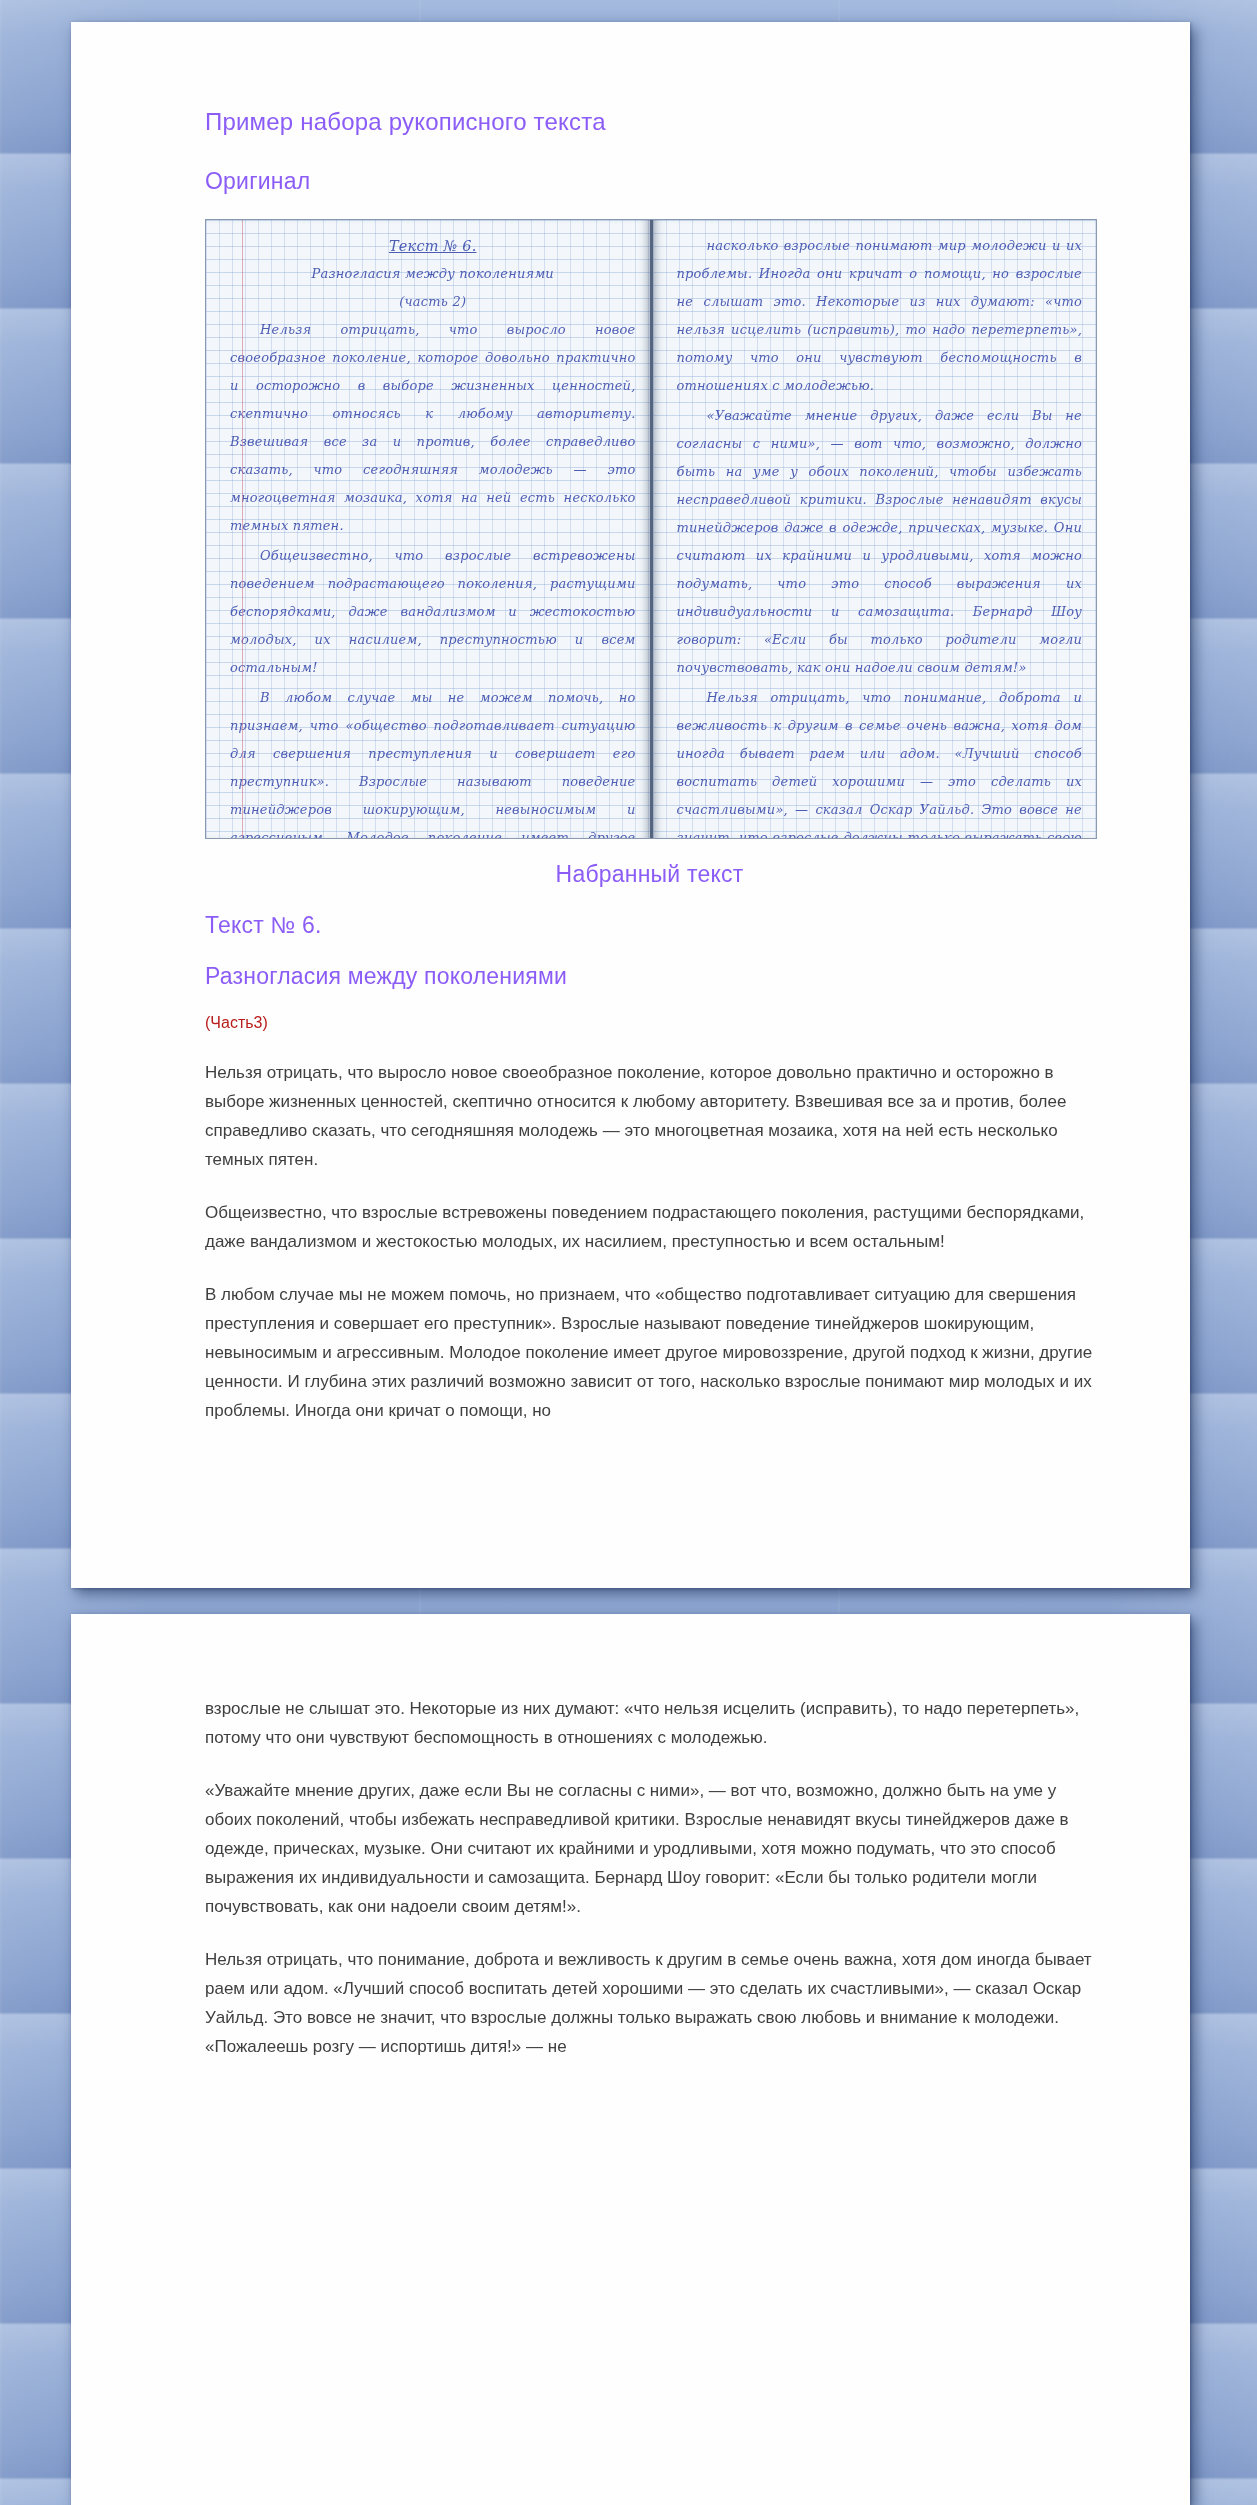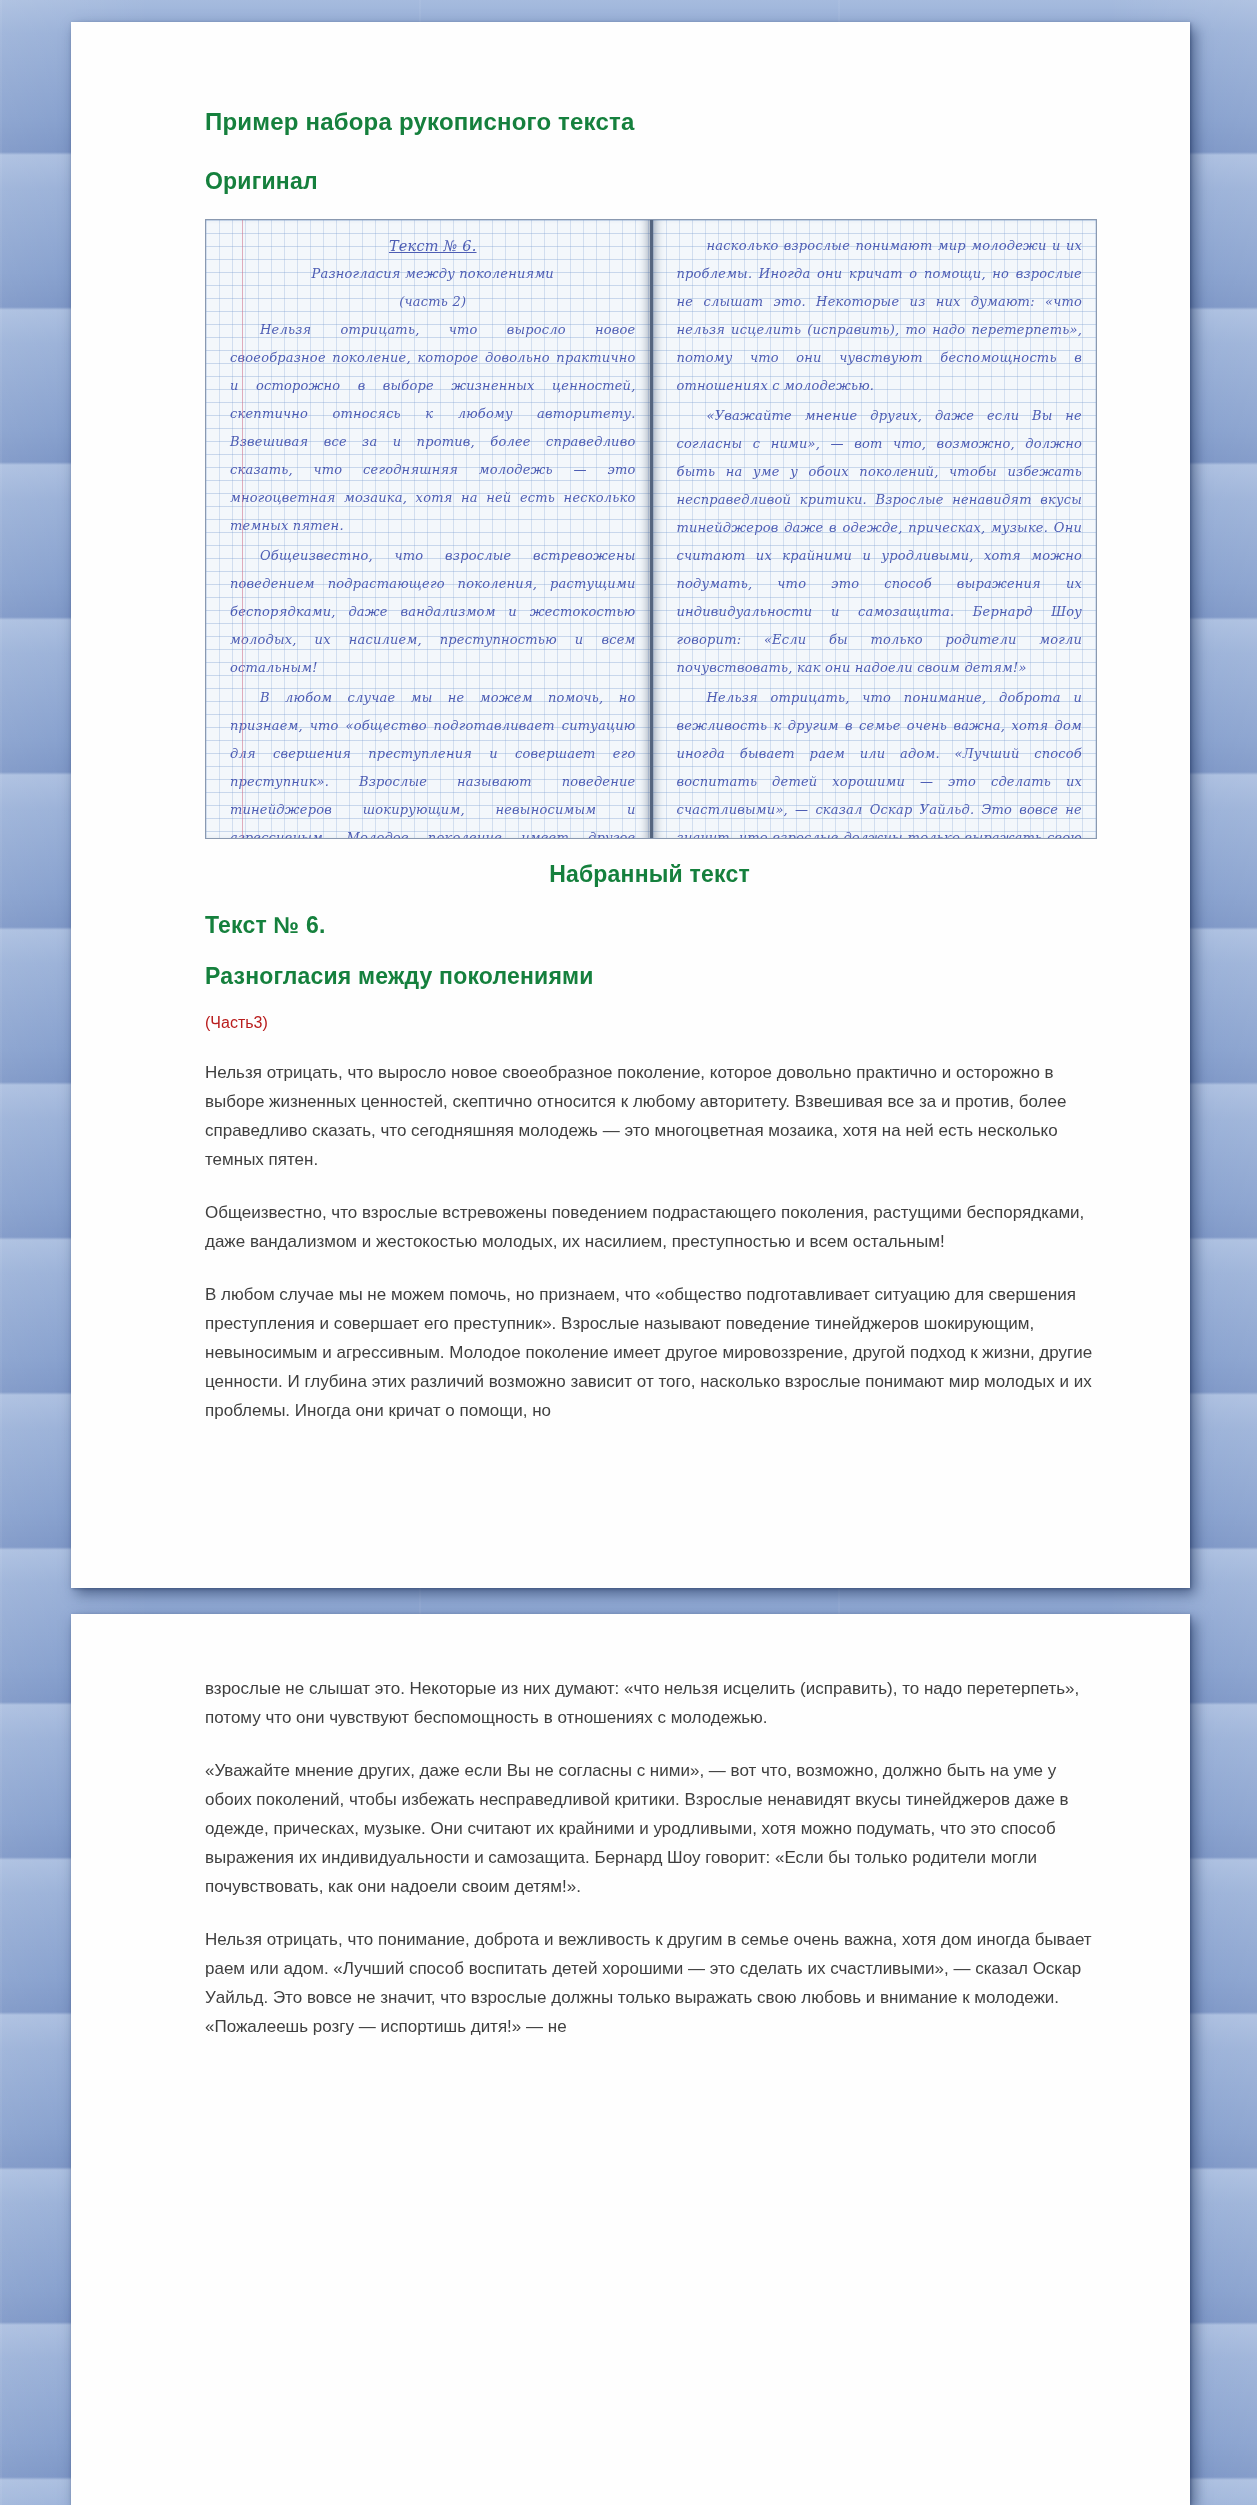--- a/index.html
+++ b/index.html
@@ -22,26 +22,26 @@
     position: absolute;
     left: 71px;
     width: 1119px;
     background: #fefefe;
     box-shadow: 5px 6px 13px rgba(18,38,80,.55), 1px 1px 3px rgba(18,38,80,.35);
   }
   .page1 { top: 22px;  height: 1566px; }
   .page2 { top: 1614px; height: 891px; }
 
   .page-inner { padding: 86px 96px 0 134px; }
-  .page2 .page-inner { padding-top: 60px; }
+  .page2 .page-inner { padding-top: 80px; }
 
   h1.doc-h, h2.doc-h {
     font-family: "Liberation Sans", sans-serif;
-    font-weight: 700;
-    color: #15803d;
+    font-weight: 400;
+    color: #8b5cf6;
     letter-spacing: .2px;
   }
   h1.doc-h { font-size: 24px; margin: 0 0 32px; }
   h2.doc-h { font-size: 23px; margin: 23px 0 24px; }
   h2.tight  { margin-top: 22px; text-align: center; }
 
   p.body-p {
     font-size: 17px;
     line-height: 29px;
     color: #3f3f3f;

